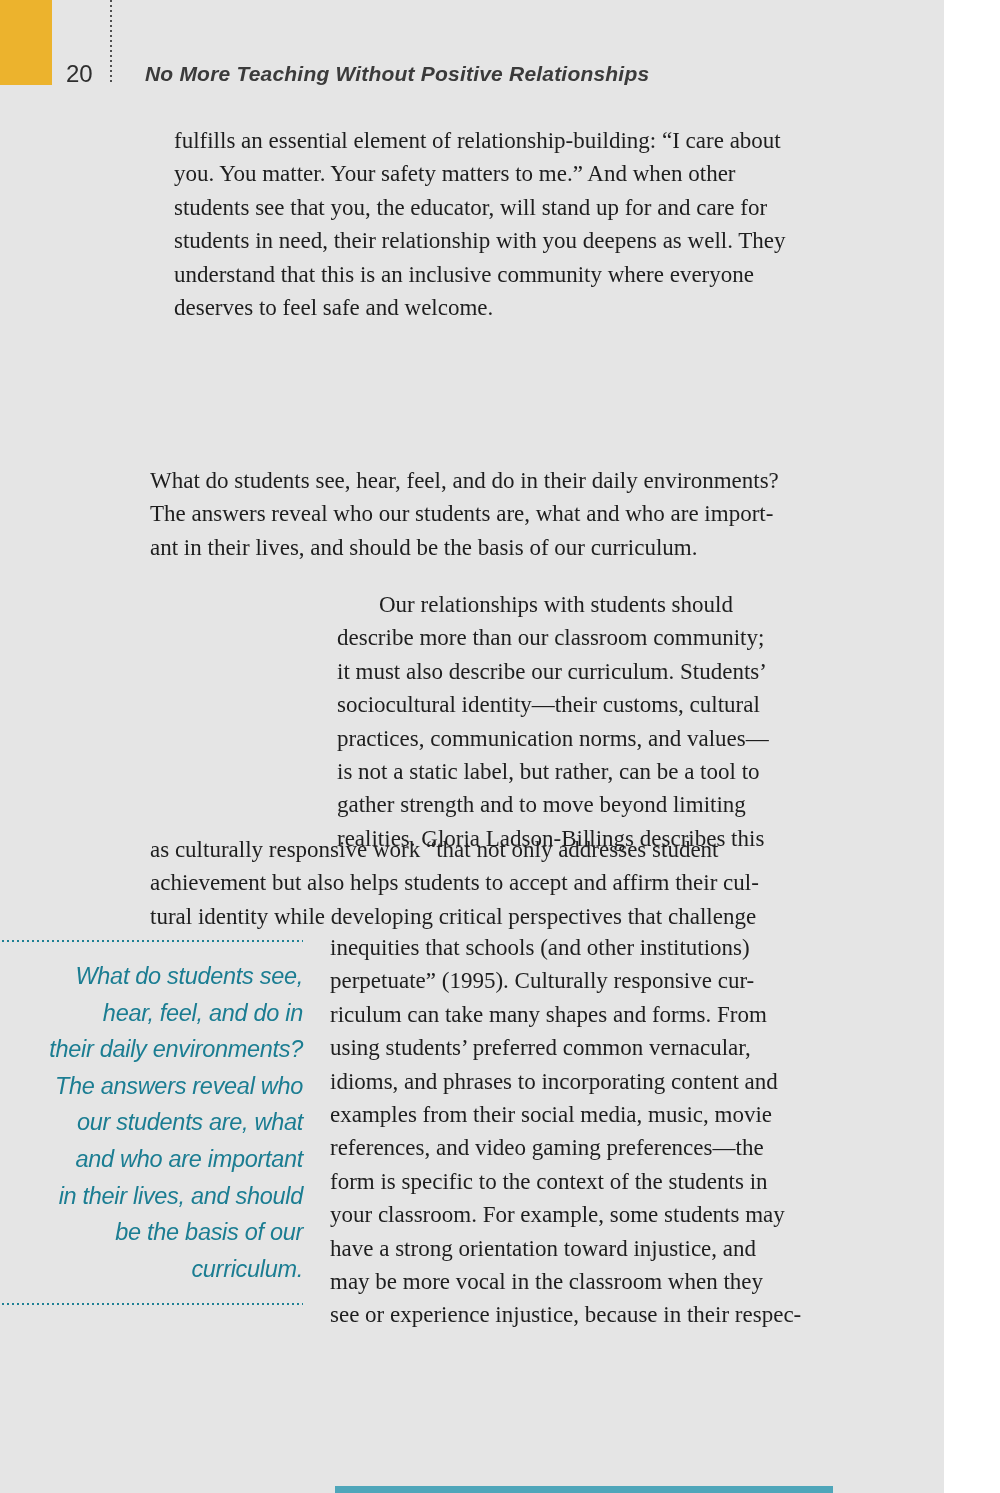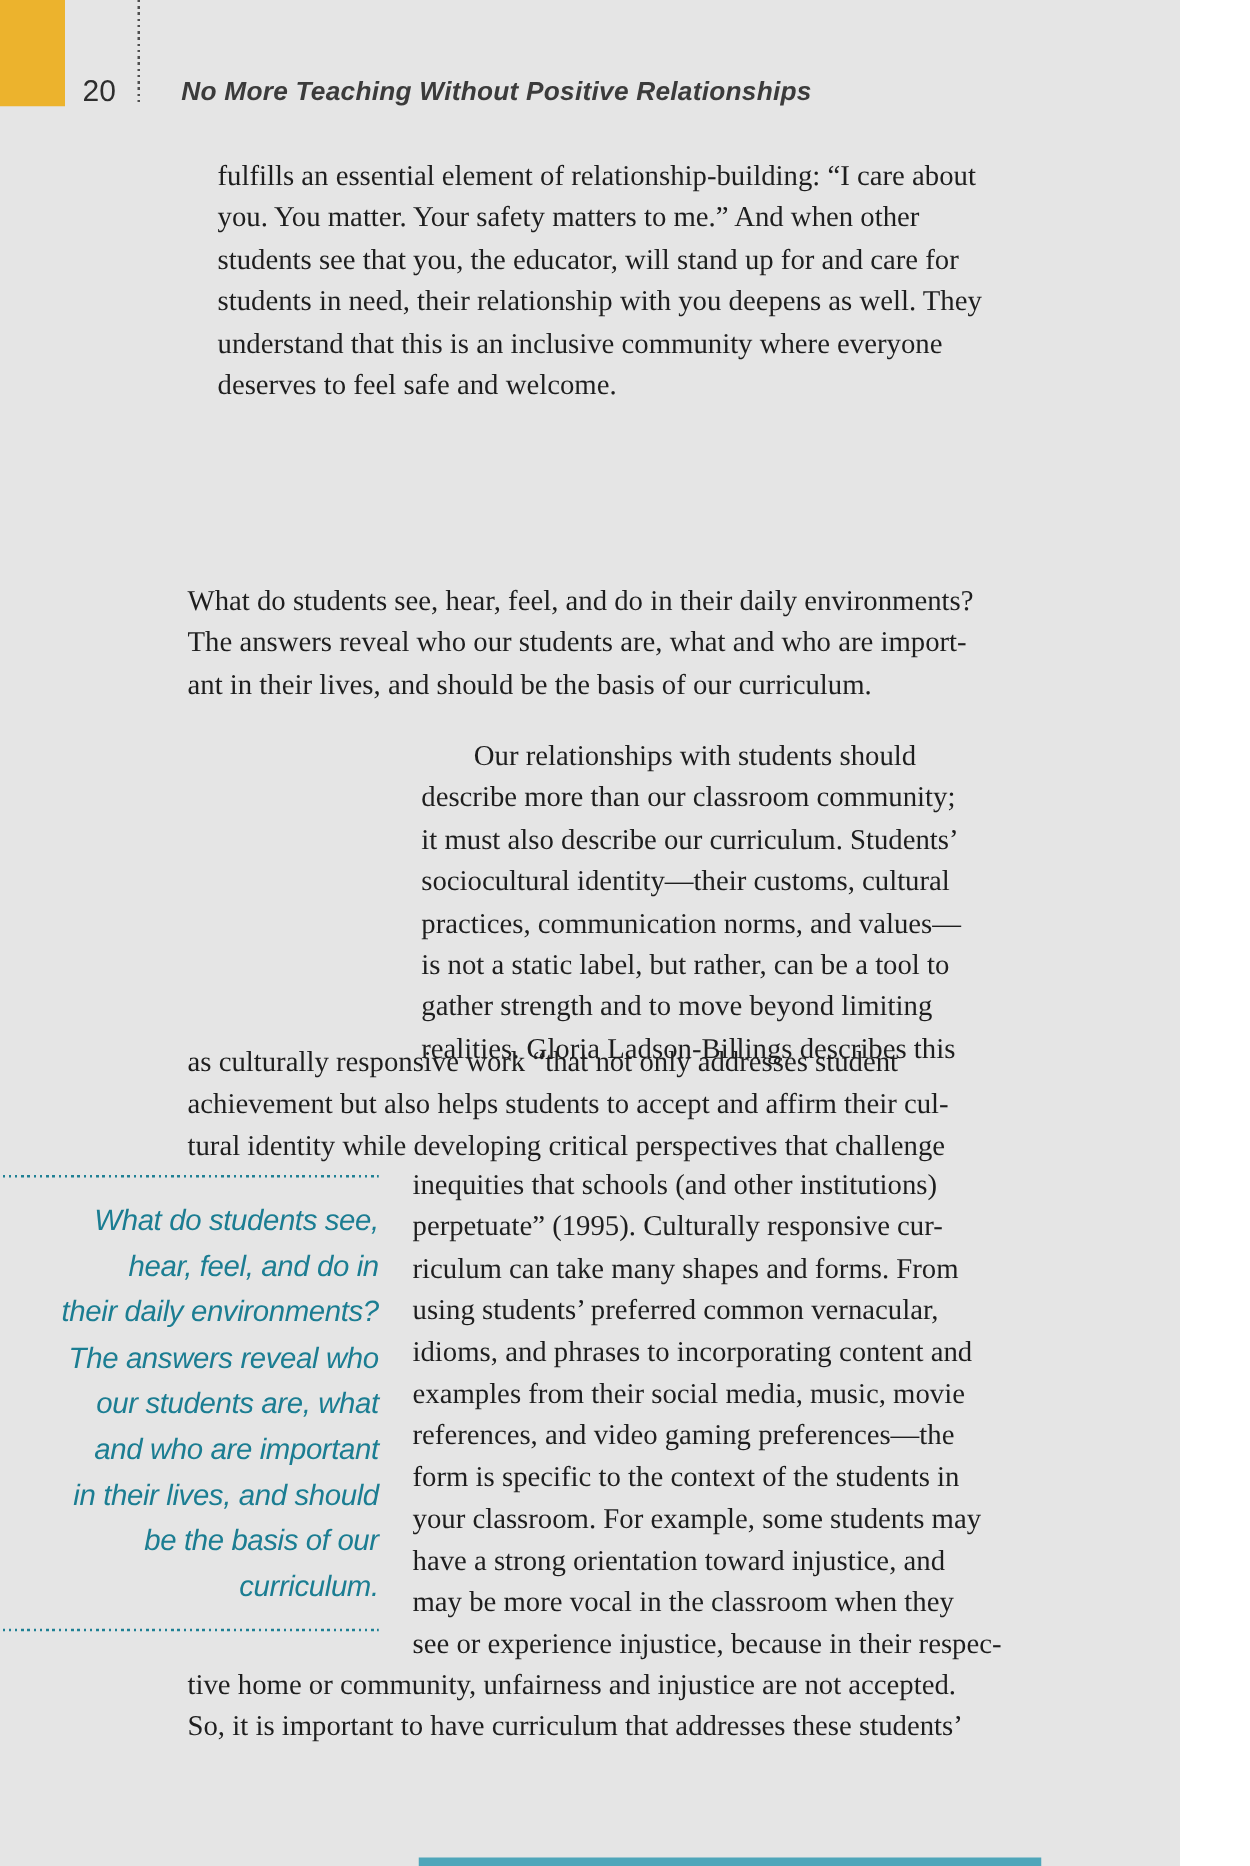--- a/index.html
+++ b/index.html
@@ -166,18 +166,16 @@
 using students’ preferred common vernacular,
 idioms, and phrases to incorporating content and
 examples from their social media, music, movie
 references, and video gaming preferences—the
 form is specific to the context of the students in
 your classroom. For example, some students may
 have a strong orientation toward injustice, and
 may be more vocal in the classroom when they
 see or experience injustice, because in their respec-</div>
 
-  <div class="abs serif para3d">tive home or community, unfairness and injustice are not accepted.
-So, it is important to have curriculum that addresses these students’</div>
 
   <div class="abs bottom-bar"></div>
 
 </div>
 
 </body></html>

